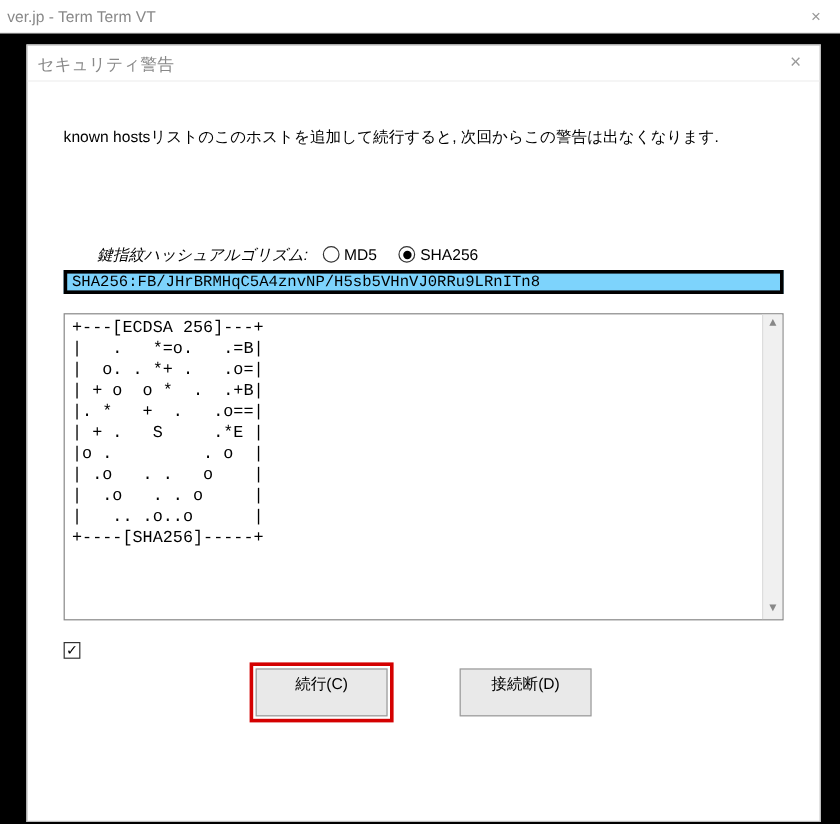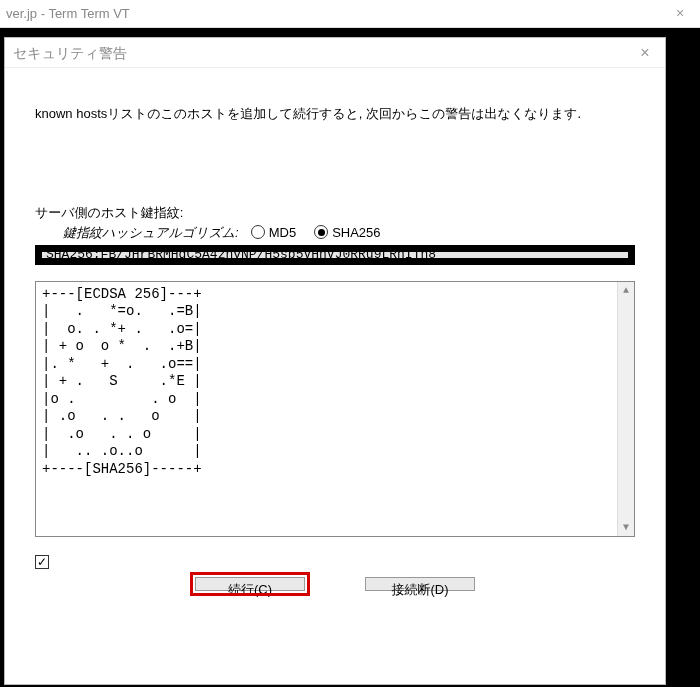--- a/index.html
+++ b/index.html
@@ -29,21 +29,21 @@
       font-size: 14px;
       height: 28px;
       line-height: 26px;
     }
     .black-strip {
       background: #000;
       height: 9px;
     }
     .dialog {
       position: absolute;
-      left: 4px;
+      left: 22px;
       top: 37px;
       width: 662px;
       height: 648px;
       background: #fff;
       border: 1px solid #bbb;
       display: flex;
       flex-direction: column;
     }
     .dialog-titlebar {
       height: 30px;
@@ -95,22 +95,22 @@
       margin-right: 4px;
       background: #fff;
     }
     .radio-dot {
       width: 7px; height: 7px;
       background: #000;
       border-radius: 50%;
     }
     .fp-input {
       width: 100%;
-      border: 7px solid #000000;
-      background: #e5e5e5;
+      border: 3px solid #000000;
+      background: #7dd3fc;
       padding: 2px 4px;
       font-family: "Consolas","Courier New",monospace;
       font-size: 13px;
       height: 20px;
       line-height: 16px;
     }
     .ascii-box {
       margin-top: 16px;
       border: 1px solid #888;
       padding: 4px 6px;
@@ -153,21 +153,21 @@
       background: #fff;
     }
     .button-row {
       margin-top: 8px;
       display: flex;
       justify-content: center;
       gap: 60px;
     }
     .btn {
       min-width: 110px;
-      height: 14px;
+      height: 40px;
       background: #e9e9e9;
       border: 1px solid #999;
       text-align: center;
       line-height: 24px;
       font-size: 13px;
       padding: 0 12px;
     }
     .btn-highlight {
       outline: 3px solid #d40000;
       outline-offset: 2px;
@@ -185,21 +185,20 @@
 <div class="dialog">
   <div class="dialog-titlebar">
     <span>セキュリティ警告</span>
     <span class="dialog-close">×</span>
   </div>
   <div class="dialog-body">
 
     <div class="msg2">known hostsリストのこのホストを追加して続行すると, 次回からこの警告は出なくなります.</div>
 
     <div class="fp-section">
-      <div class="fp-label">サーバ側のホスト鍵指紋:</div>
       <div class="algo-row">
         <span class="algo-label">鍵指紋ハッシュアルゴリズム:</span>
         <span class="radio">
           <span class="radio-circle"></span>
           <span>MD5</span>
         </span>
         <span class="radio">
           <span class="radio-circle">
               <span class="radio-dot"></span>
             </span>

